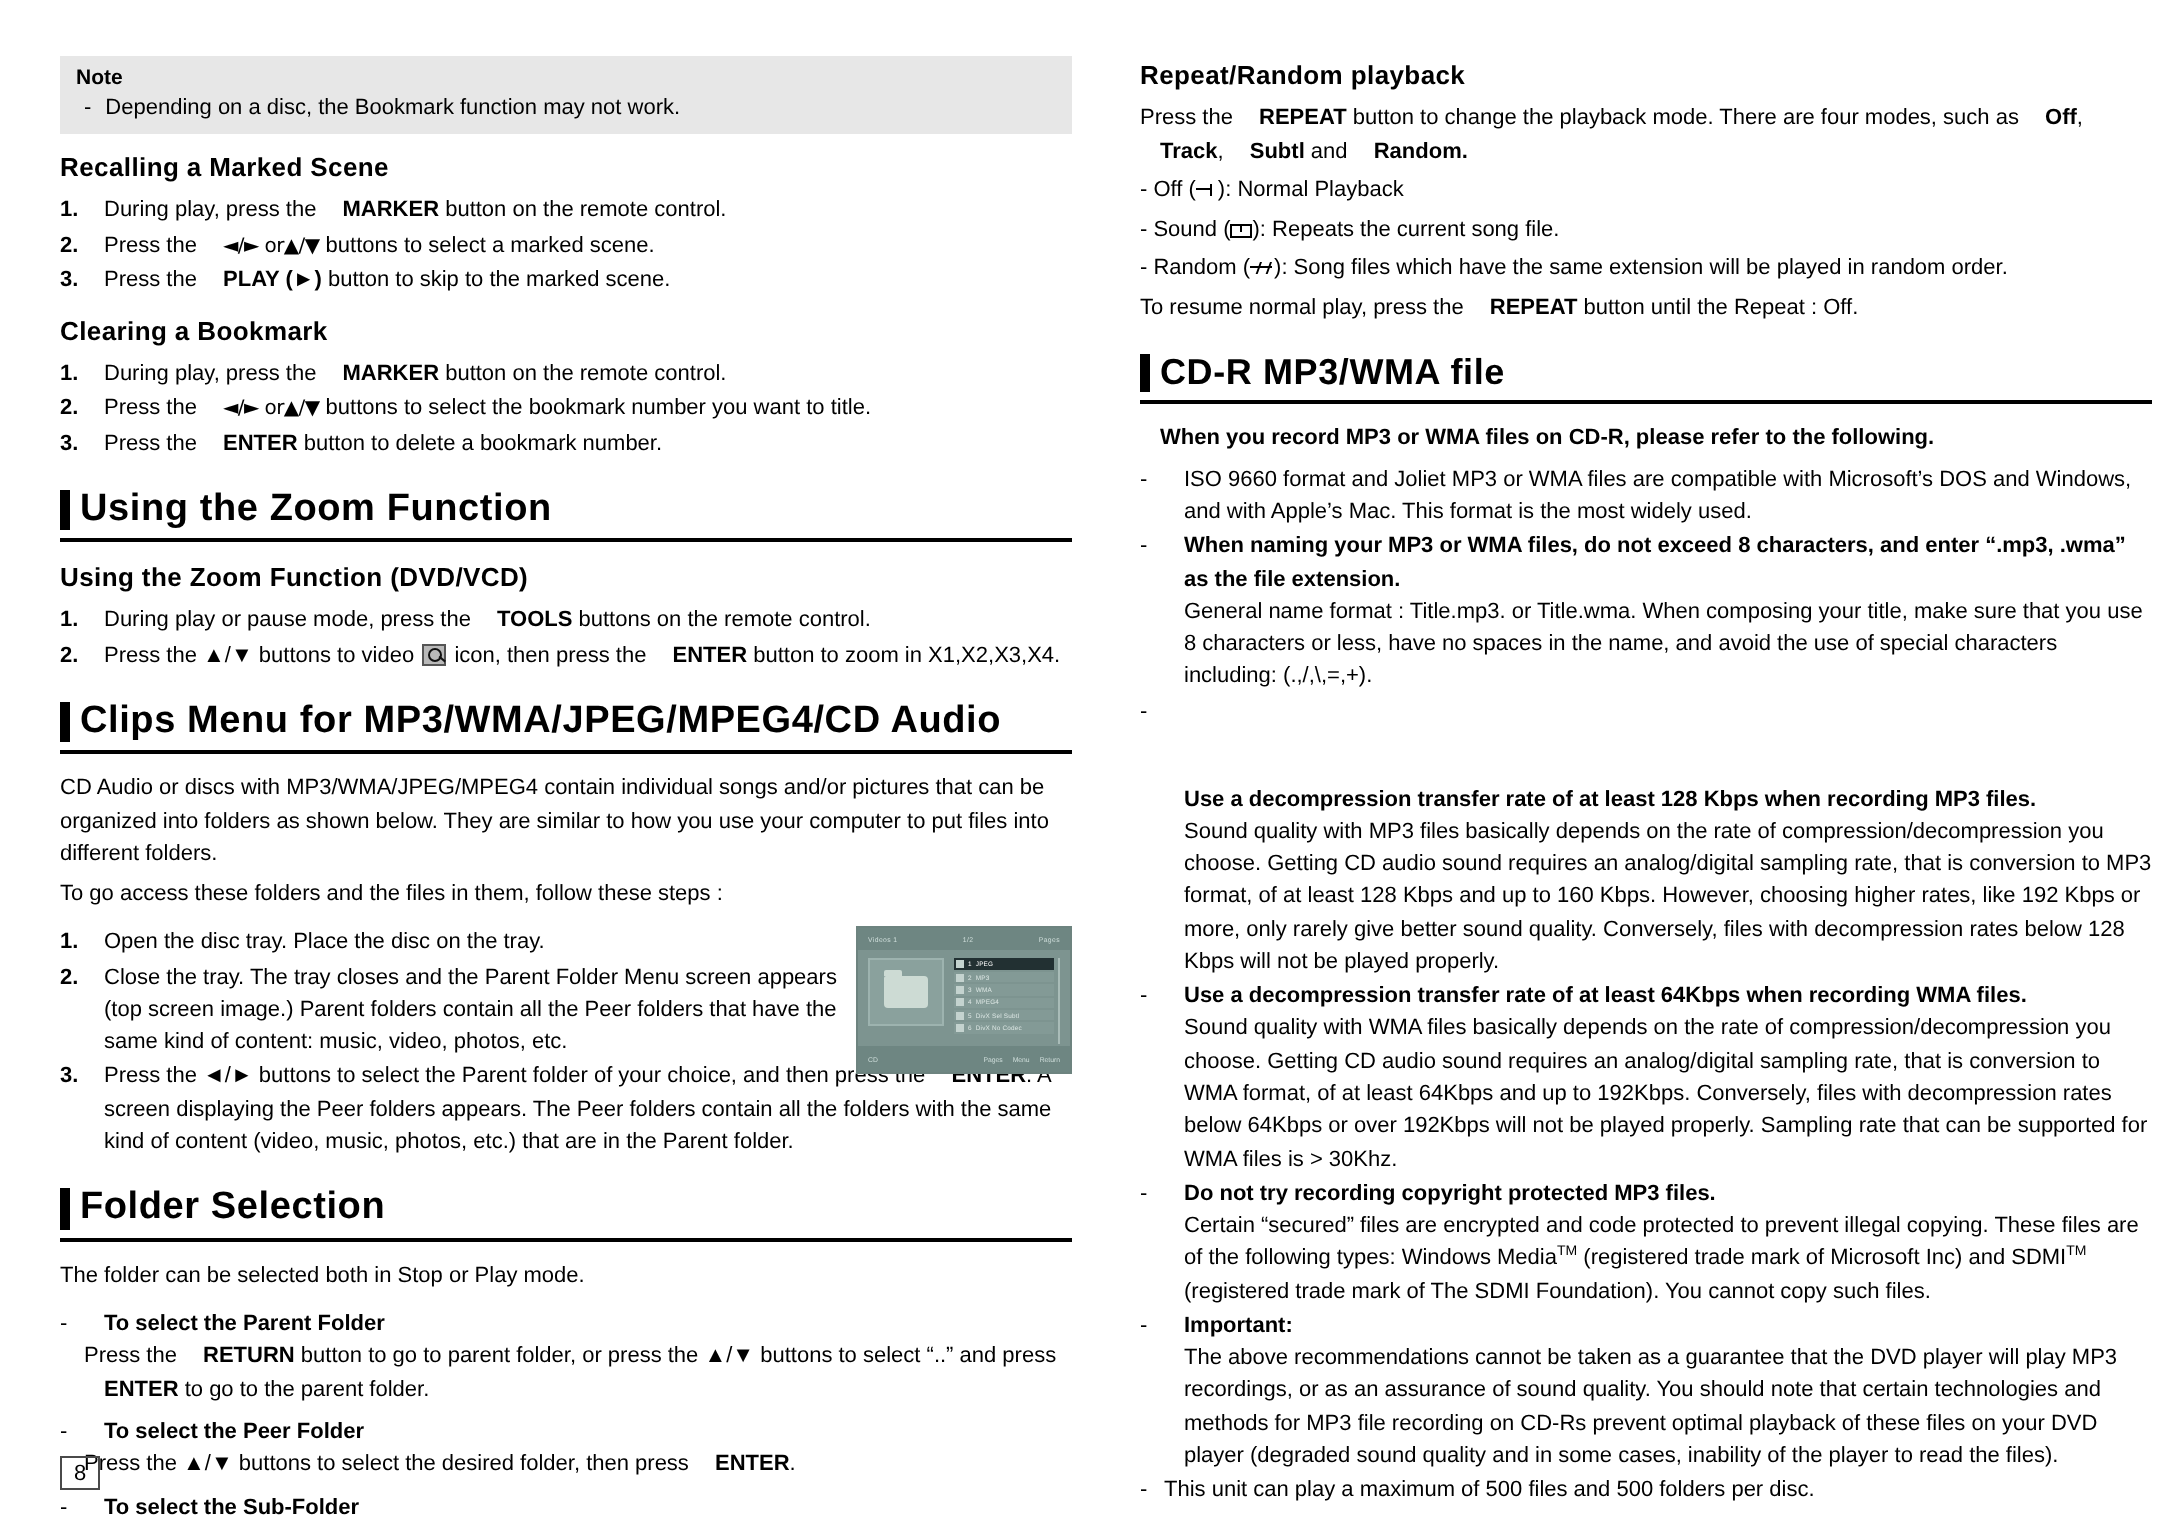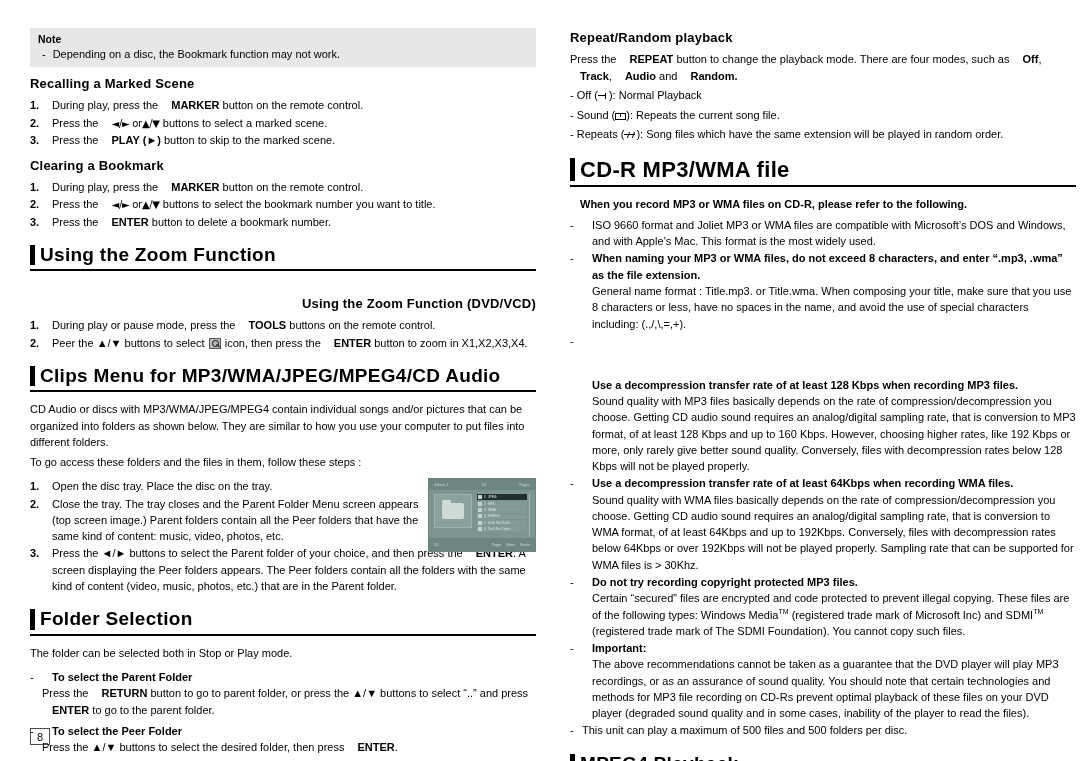--- a/index.html
+++ b/index.html
@@ -53,21 +53,21 @@
     padding-left: 4px;
   }
   .note-dash { flex: 0 0 auto; }
   
   .sub-head {
     font-size: 13px;
     font-weight: bold;
     letter-spacing: 0.2px;
     margin: 9px 0 6px 0;
   }
-  .sub-head.tight { margin-top: 25px; text-align: right; }
+  .sub-head.tight { margin-top: 10px; }
   .section-head {
     position: relative;
     margin: 14px 0 9px 0;
     padding: 0 0 3px 10px;
     border-bottom: 2.5px solid #000;
   }
   .section-head::before {
     content: "";
     position: absolute;
     left: 0;
@@ -75,21 +75,21 @@
     bottom: 4px;
     width: 5px;
     background: #000;
   }
   .section-head-text {
     font-size: 19px;
     font-weight: bold;
     letter-spacing: 0.3px;
     line-height: 1.18;
   }
-  .section-head.small .section-head-text { font-size: 22px; }
+  .section-head.small .section-head-text { font-size: 18px; }
   
   ol.num, ul.dash {
     list-style: none;
     margin: 0;
     padding: 0;
   }
   ol.num > li {
     display: flex;
     font-size: 11px;
     line-height: 1.48;
@@ -339,21 +339,21 @@
         <div class="section-head-text">Using the Zoom Function</div>
       </div>
       <div class="sub-head tight">Using the Zoom Function (DVD/VCD)</div>
       <ol class="num">
         <li>
           <span class="marker">1.</span>
           <span class="body"><span>During play or pause mode, press the </span><span class="b">TOOLS</span><span> buttons on the remote control.</span></span>
         </li>
         <li>
           <span class="marker">2.</span>
-          <span class="body"><span>Peer the ▲/▼ buttons to select </span><span class="icon-zoom"></span><span> icon, then press the </span><span class="b">ENTER</span><span> button to zoom in X1,X2,X3,X4.</span></span>
+          <span class="body"><span>Press the ▲/▼ buttons to video </span><span class="icon-zoom"></span><span> icon, then press the </span><span class="b">ENTER</span><span> button to zoom in X1,X2,X3,X4.</span></span>
         </li>
       </ol>
 
       <div class="section-head">
         <div class="section-head-text">Clips Menu for MP3/WMA/JPEG/MPEG4/CD Audio</div>
       </div>
       <div class="para">CD Audio or discs with MP3/WMA/JPEG/MPEG4 contain individual songs and/or pictures that can be organized into folders as shown below. They are similar to how you use your computer to put files into different folders.</div>
       <div class="para gap">To go access these folders and the files in them, follow these steps :</div>
 
       <div class="flow">
@@ -454,25 +454,26 @@
 
           </span>
         </li>
       </ul>
 
     </div>
 
     <div class="col">
 
       <div class="sub-head" style="margin-top:2px;">Repeat/Random playback</div>
-      <div class="para"><span>Press the </span><span class="b">REPEAT</span><span> button to change the playback mode. There are four modes, such as </span><span class="b">Off</span><span>, </span><span class="b">Track</span><span>, </span><span class="b">Audio</span><span> and </span><span class="b">Random.</span></div>
+      <div class="para"><span>Press the </span><span class="b">REPEAT</span><span> button to change the playback mode. There are four modes, such as </span><span class="b">Off</span><span>, </span><span class="b">Track</span><span>, </span><span class="b">Subtl</span><span> and </span><span class="b">Random.</span></div>
 
       <div class="para"><span>- Off (</span><span class="gl-off"></span><span>): Normal Playback</span></div>
       <div class="para"><span>- Sound (</span><span class="gl-trk"></span><span>): Repeats the current song file.</span></div>
-      <div class="para"><span>- Repeats (</span><span class="gl-rnd"></span><span>): Song files which have the same extension will be played in random order.</span></div>
+      <div class="para"><span>- Random (</span><span class="gl-rnd"></span><span>): Song files which have the same extension will be played in random order.</span></div>
+      <div class="para"><span>To resume normal play, press the </span><span class="b">REPEAT</span><span> button until the Repeat : Off.</span></div>
 
       <div class="section-head small">
         <div class="section-head-text">CD-R MP3/WMA file</div>
       </div>
       <div class="para b" style="margin-bottom:4px;">When you record MP3 or WMA files on CD-R, please refer to the following.</div>
 
       <ul class="dash">
         <li>
           <span class="marker">-</span>
           <span class="body">

